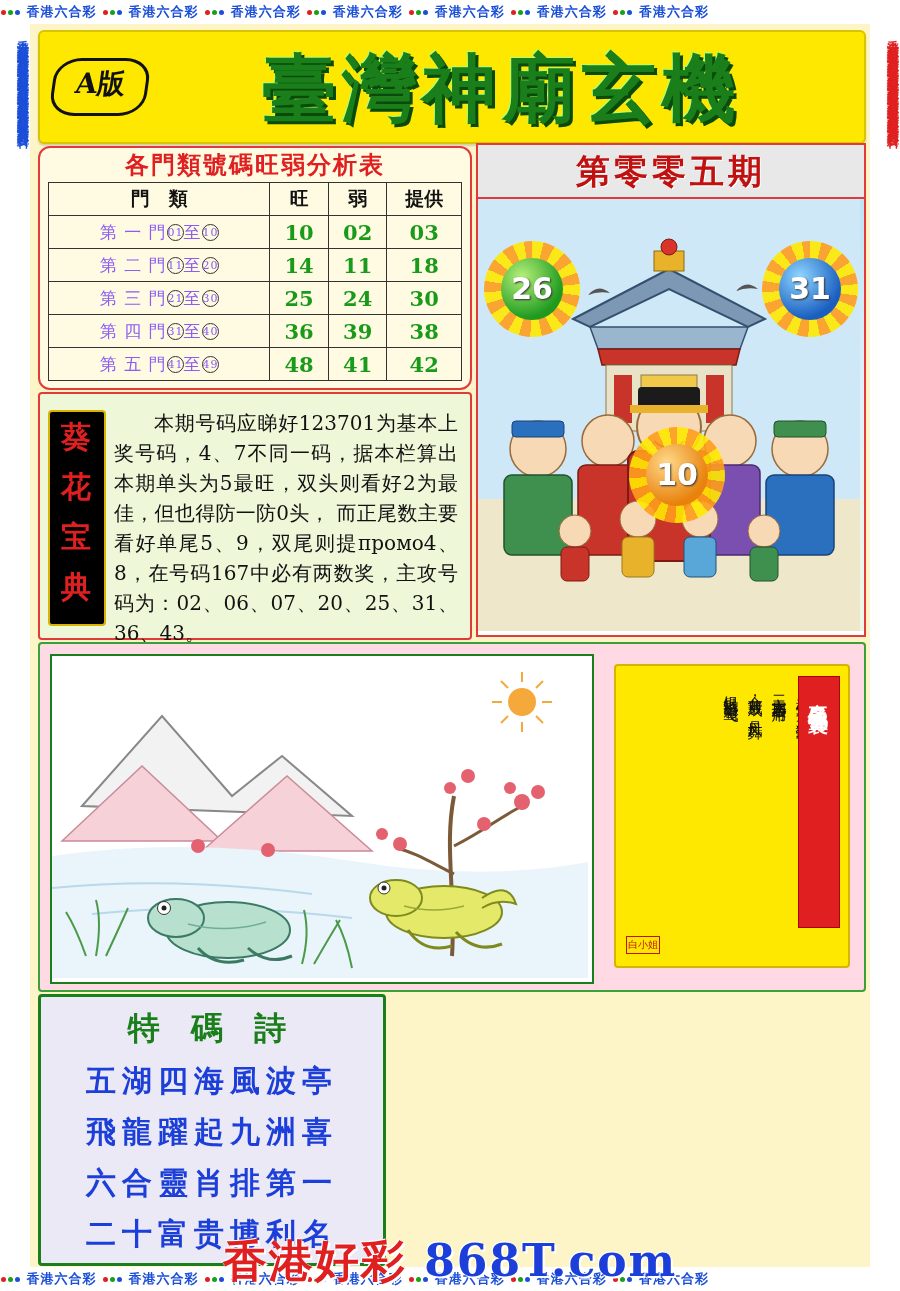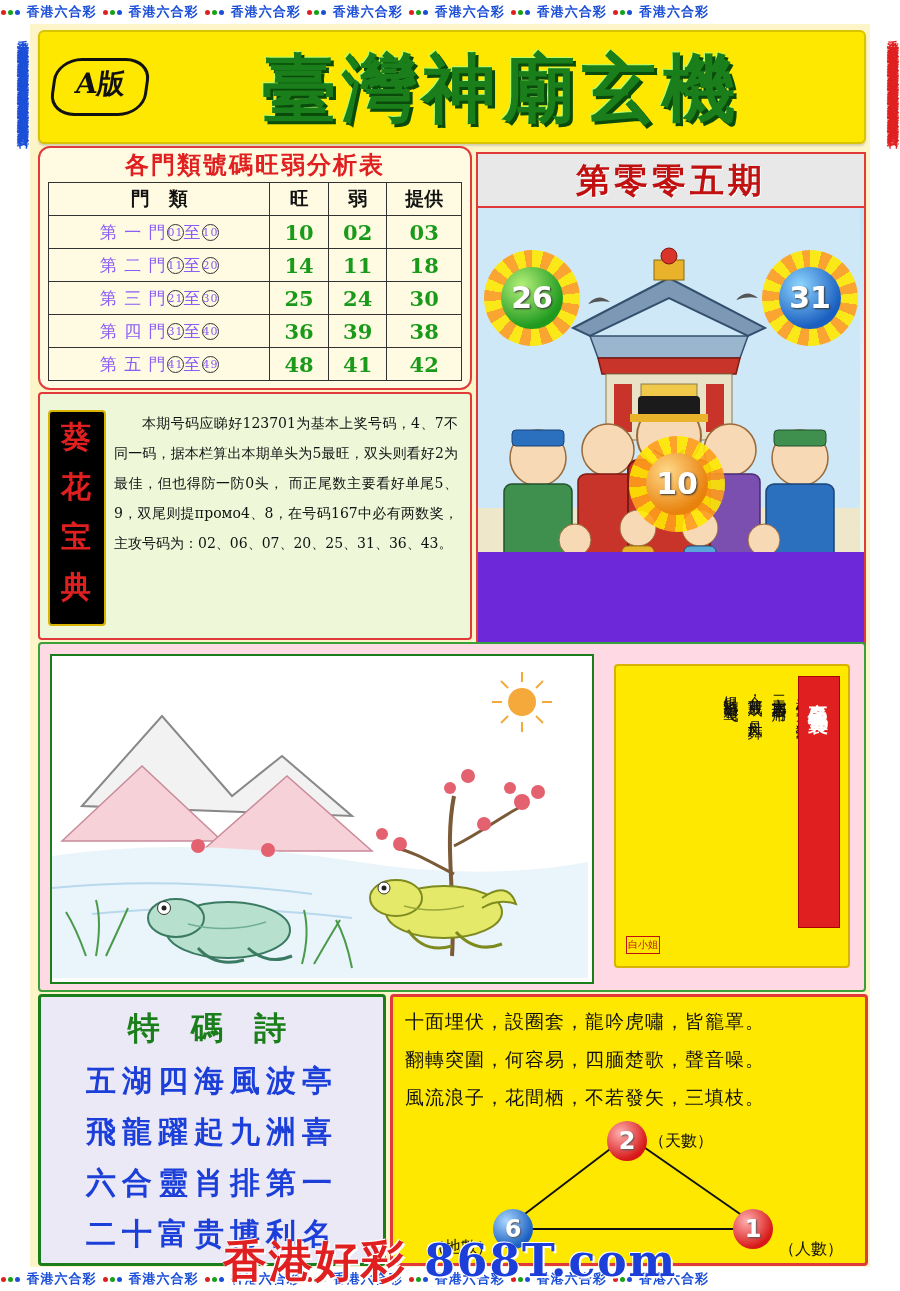--- a/index.html
+++ b/index.html
@@ -35,35 +35,35 @@
   .tablebox{position:absolute;left:8px;top:122px;width:430px;height:240px;background:#fffbe2;border:2px solid #e03a3a;border-radius:12px;}
   .tablebox .tb-title{height:34px;line-height:34px;text-align:center;font-size:24px;font-weight:bold;color:#e02020;font-family:"DejaVu Serif","Liberation Serif",serif;letter-spacing:2px;}
   table.an{width:414px;margin:0 auto;border-collapse:collapse;font-family:"DejaVu Serif","Liberation Serif",serif;}
   table.an th,table.an td{border:1px solid #333;height:30px;text-align:center;font-size:19px;}
   table.an th{font-size:19px;font-weight:bold;color:#111;background:#fffbe2;}
   table.an td.lbl{font-size:17px;color:#8b5cf6;text-align:center;letter-spacing:1px;}
   table.an td.num{font-size:21px;color:#1a9a1a;font-weight:bold;}
   .circ{display:inline-block;border:1px solid #333;border-radius:50%;font-size:11px;width:15px;height:15px;line-height:15px;vertical-align:2px;}
 
   
-  .rightbox{position:absolute;left:446px;top:128px;width:386px;height:490px;border:2px solid #e03a3a;background:#6d28d9;}
+  .rightbox{position:absolute;left:446px;top:119px;width:386px;height:490px;border:2px solid #e03a3a;background:#ffffff;}
   .period{height:52px;background:#e8e8e8;border-bottom:2px solid #e03a3a;text-align:center;line-height:52px;font-family:"DejaVu Serif","Liberation Serif",serif;font-size:34px;font-weight:bold;color:#c01010;letter-spacing:4px;text-shadow:1px 1px 0 #fff;}
-  .temple{position:relative;height:344px;background:linear-gradient(#bfe3f5 0%,#dff0fa 45%,#eef7e6 100%);overflow:hidden;}
+  .temple{position:relative;height:432px;background:linear-gradient(#bfe3f5 0%,#dff0fa 45%,#eef7e6 100%);overflow:hidden;}
   .ball{position:absolute;width:62px;height:62px;border-radius:50%;text-align:center;line-height:62px;font-size:30px;font-weight:bold;color:#fff;font-family:"DejaVu Sans","Liberation Sans",sans-serif;text-shadow:1px 1px 2px #333;}
   .ball.green{background:radial-gradient(circle at 34% 30%,#b6f07a,#1f9a1f 70%);}
   .ball.blue{background:radial-gradient(circle at 34% 30%,#8fd6ff,#1a5fc0 70%);}
   .ball.orange{background:radial-gradient(circle at 34% 30%,#ffd98a,#e8820d 70%);}
   .ray{position:absolute;width:96px;height:96px;border-radius:50%;background:
      repeating-conic-gradient(#ffe800 0deg 14deg, #ff9d1b 14deg 28deg);opacity:.9;}
 
   
   .sunbox{position:absolute;left:8px;top:368px;width:430px;height:244px;background:#eef7d8;border:2px solid #e03a3a;border-radius:4px;}
   .sunlabel{position:absolute;left:8px;top:16px;width:54px;height:212px;background:#000000;border:2px solid #d8b400;border-radius:4px;
      font-family:"DejaVu Serif","Liberation Serif",serif;font-size:30px;font-weight:bold;color:#e02020;text-align:center;line-height:50px;letter-spacing:2px;}
-  .suntext{position:absolute;left:74px;top:14px;width:344px;height:216px;font-family:"DejaVu Serif","Liberation Serif",serif;font-size:14px;line-height:30px;color:#111;text-align:justify;text-indent:2em;}
+  .suntext{position:absolute;left:74px;top:14px;width:344px;height:216px;font-family:"DejaVu Serif","Liberation Serif",serif;font-size:20px;line-height:30px;color:#111;text-align:justify;text-indent:2em;}
 
   
   .picbox{position:absolute;left:8px;top:618px;width:824px;height:346px;background:#ffd9e4;border:2px solid #3aa03a;border-radius:4px;}
   .painting{position:absolute;left:10px;top:10px;width:540px;height:326px;background:#ffffff;border:2px solid #1a7f1a;overflow:hidden;}
   .scrollarea{position:absolute;left:566px;top:10px;width:248px;height:326px;}
   .scroll{position:absolute;left:8px;top:10px;width:232px;height:300px;background:#ffe800;border:2px solid #d8b400;border-radius:4px;}
   .vpoem{position:absolute;top:18px;writing-mode:vertical-rl;text-orientation:upright;font-family:"DejaVu Serif","Liberation Serif",serif;font-size:15px;line-height:22px;color:#111;letter-spacing:2px;height:260px;}
   .redstrip{position:absolute;right:14px;top:22px;width:40px;height:250px;background:#e02020;border:1px solid #a00;}
   .redstrip span{display:block;writing-mode:vertical-rl;text-orientation:upright;color:#fff;font-family:"DejaVu Serif","Liberation Serif",serif;font-size:20px;font-weight:bold;letter-spacing:4px;margin:10px auto 0;text-align:center;}
   .sig{position:absolute;left:10px;bottom:12px;font-size:10px;color:#c01010;border:1px solid #c01010;padding:1px 1px;}
@@ -314,36 +314,18 @@
   </div>
 
   <div class="poembox">
     <div class="ptitle">特 碼 詩</div>
     <div class="pline">五湖四海風波亭</div>
     <div class="pline">飛龍躍起九洲喜</div>
     <div class="pline">六合靈肖排第一</div>
     <div class="pline">二十富贵博利名</div>
   </div>
 
-  <div class="prosebox">
-    <div class="pl">十面埋伏，設圈套，龍吟虎嘯，皆籠罩。</div>
-    <div class="pl">翻轉突圍，何容易，四腼楚歌，聲音噪。</div>
-    <div class="pl">風流浪子，花間栖，不若發矢，三填枝。</div>
-    <div class="tri">
-      <svg width="472" height="140" viewBox="0 0 472 140">
-        <line x1="225" y1="26" x2="120" y2="106" stroke="#111" stroke-width="2"></line>
-        <line x1="245" y1="26" x2="360" y2="106" stroke="#111" stroke-width="2"></line>
-        <line x1="128" y1="112" x2="356" y2="112" stroke="#111" stroke-width="2"></line>
-      </svg>
-      <div class="nodeball nb-red" style="left:214px;top:4px;">2</div>
-      <div class="nodelbl" style="left:256px;top:14px;">（天數）</div>
-      <div class="nodeball nb-blue" style="left:100px;top:92px;">6</div>
-      <div class="nodelbl" style="left:36px;top:120px;">（地數）</div>
-      <div class="nodeball nb-red" style="left:340px;top:92px;">1</div>
-      <div class="nodelbl" style="left:386px;top:122px;">（人數）</div>
-    </div>
-  </div>
 </div>
 
 <div class="wm">
   <span>香港好彩</span>
   <span class="site">868T.com</span>
 </div>
 
 </body></html>

